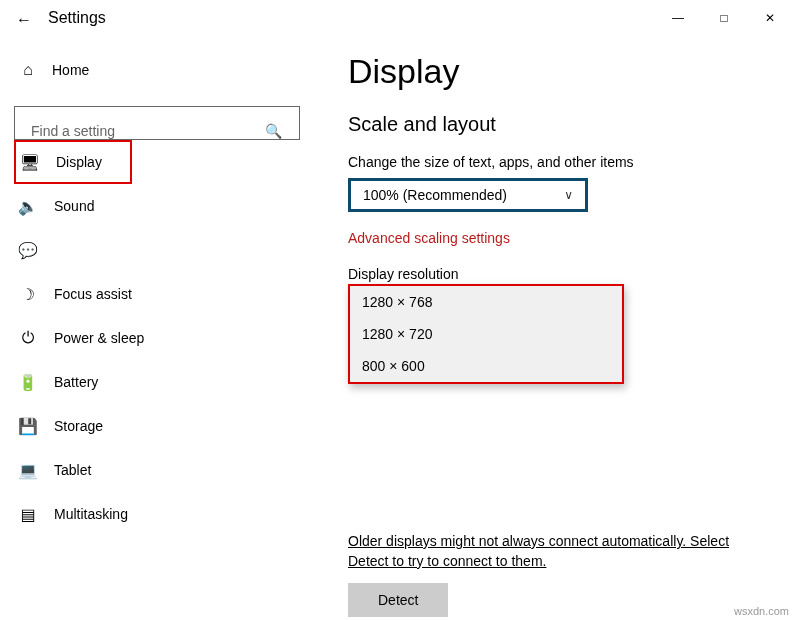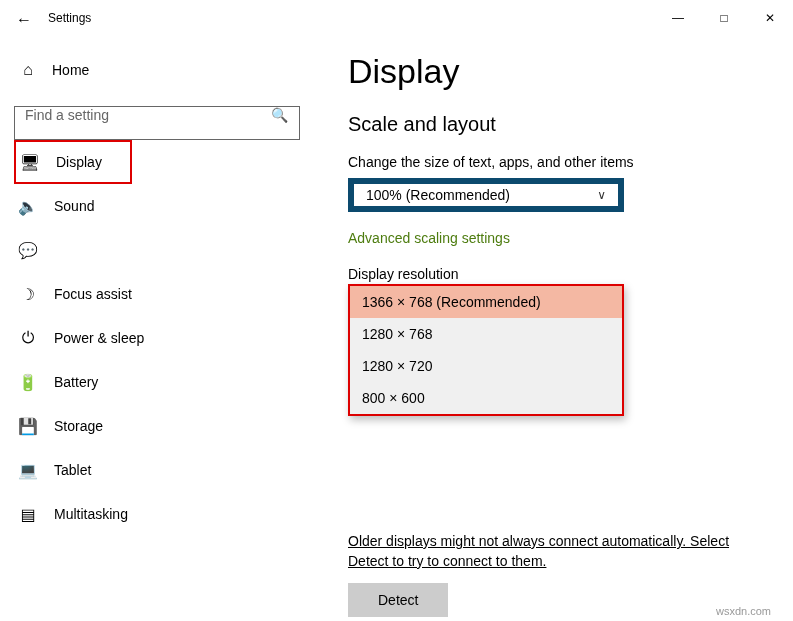--- a/index.html
+++ b/index.html
@@ -1,49 +1,49 @@
 <!DOCTYPE html>
 <html><head>
 <meta charset="utf-8">
 <style>
   * { box-sizing: border-box; margin: 0; padding: 0; font-family: "Segoe UI", Arial, sans-serif; }
   body { width: 793px; height: 621px; background: #fff; overflow: hidden; font-size: 14px; color: #000; position: relative; }
 
   .titlebar { height: 36px; display: flex; align-items: center; }
   .titlebar .back { width: 48px; text-align: center; font-size: 16px; cursor: pointer; }
-  .titlebar .title { font-size: 12px; flex: 0 0 auto; }
+  .titlebar .title { font-size: 16px; flex: 0 0 auto; }
   .titlebar .spacer { flex: 1; }
   .win-btn { width: 46px; height: 32px; display: flex; align-items: center; justify-content: center; cursor: pointer; font-size: 12px; font-family: "Segoe MDL2 Assets", Arial, sans-serif; }
 
   .layout { display: flex; height: calc(100% - 36px); }
   .sidebar { width: 320px; padding: 0 8px 0 14px; }
   .home { display: flex; align-items: center; gap: 14px; height: 44px; padding-left: 4px; cursor: pointer; margin-top: 12px; }
-  .searchbox { margin-top: 14px; width: 286px; height: 34px; border: 1px solid #666; display: flex; align-items: flex-start; padding: 0 10px; color: #666; cursor: text; }
+  .searchbox { margin-top: 14px; width: 286px; height: 34px; border: 1px solid #666; display: flex; align-items: flex-end; padding: 0 16px; color: #666; cursor: text; }
   .searchbox .ph { flex: 1; font-size: 14px; }
   .system-header { font-weight: 600; margin: 26px 0 8px 4px; font-size: 14px; }
   .nav-item { display: flex; align-items: center; gap: 16px; height: 44px; padding-left: 4px; cursor: pointer; }
   .nav-item.boxed { border: 2px solid #d00; width: 118px; }
   .icon { width: 20px; display: inline-flex; justify-content: center; font-size: 16px; }
 
   .content { flex: 1; padding: 16px 28px 0 28px; position: relative; }
   h1 { font-weight: 300; font-size: 34px; margin-bottom: 22px; }
   h2 { font-weight: 400; font-size: 20px; margin-bottom: 18px; }
   .label { font-size: 14px; margin-bottom: 8px; }
-  .combo { width: 276px; height: 34px; border: 6px solid #0c4a6e; display: flex; align-items: center; padding: 0 12px; cursor: pointer; background: #fff; margin-bottom: 18px; }
+  .combo { width: 240px; height: 34px; border: 3px solid #0c4a6e; display: flex; align-items: center; padding: 0 12px; cursor: pointer; background: #fff; margin-bottom: 18px; }
   .combo .val { flex: 1; }
   .combo .chev { font-size: 12px; color: #333; }
-  .link { color: #4d7c0f; font-size: 14px; display: inline-block; margin-bottom: 20px; cursor: pointer; }
+  .link { color: #b91c1c; font-size: 14px; display: inline-block; margin-bottom: 20px; cursor: pointer; }
   .note { font-size: 14px; line-height: 1.4; margin: 12px 0; text-decoration: underline; }
   .btn { background: #ccc; border: none; height: 34px; padding: 0 30px; font-size: 14px; cursor: pointer; }
 
   .dropdown { position: absolute; left: 28px; top: 248px; width: 276px; border: 2px solid #d00; background: #f0f0f0; box-shadow: 2px 4px 8px rgba(0,0,0,0.25); }
   .dropdown .opt { height: 32px; display: flex; align-items: center; padding: 0 12px; cursor: pointer; font-size: 14px; }
   .dropdown .opt.sel { background: #f4b8a3; }
 
-  .watermark { position: absolute; bottom: 4px; right: 22px; font-size: 11px; color: #999; }
+  .watermark { position: absolute; bottom: 4px; right: 4px; font-size: 11px; color: #999; }
 </style>
 </head>
 <body>
 
 <div class="titlebar">
   <div class="back">←</div>
   <div class="title">Settings</div>
   <div class="spacer"></div>
   <div class="win-btn">―</div>
   <div class="win-btn">□</div>
@@ -106,21 +106,20 @@
     <div class="combo">
       <span class="val">100% (Recommended)</span>
       <span class="chev">∨</span>
     </div>
 
     <a class="link">Advanced scaling settings</a>
 
     <div class="label">Display resolution</div>
 
     <div class="dropdown">
-      <div class="opt sel">1366 × 768 (Recommended)</div>
       <div class="opt">1280 × 768</div>
       <div class="opt">1280 × 720</div>
       <div class="opt">800 × 600</div>
     </div>
 
     <div style="height:230px"></div>
 
     <div class="note">Older displays might not always connect automatically. Select Detect to try to connect to them.</div>
     <button class="btn">Detect</button>
 

